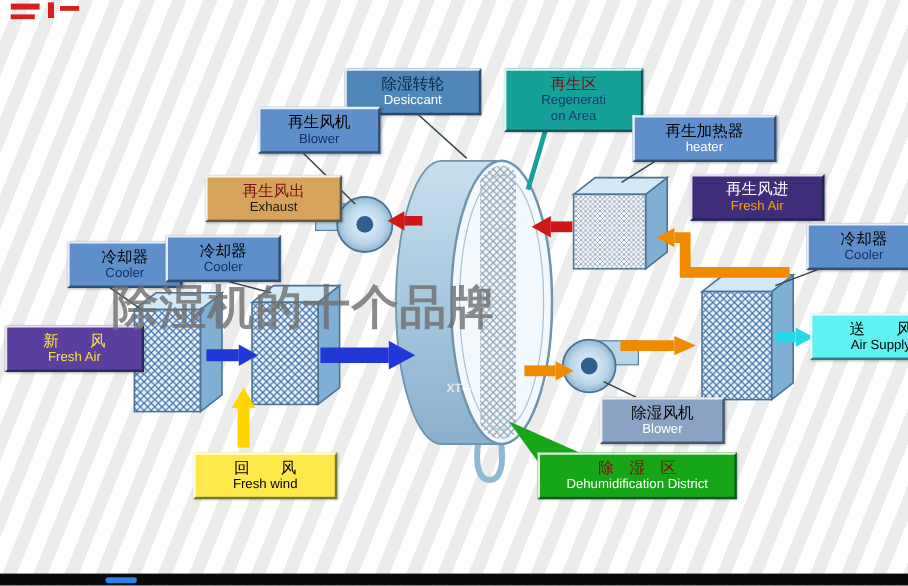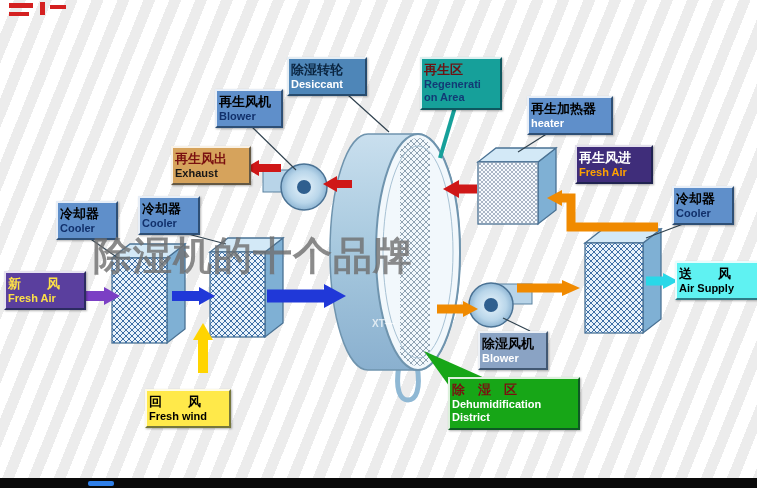--- a/index.html
+++ b/index.html
@@ -3,24 +3,24 @@
 <meta charset="utf-8">
 <style>
   html,body{margin:0;padding:0;background:#888;}
   #stage{
     position:relative;width:757px;height:488px;overflow:hidden;
     background:repeating-linear-gradient(112deg,#ffffff 0 13px,#ececec 13px 24px);
     font-family:"Liberation Sans",sans-serif;
   }
   svg{position:absolute;left:0;top:0;}
   .label{
-    position:absolute;text-align:left;padding:3px 2px;
+    position:absolute;text-align:center;padding:3px 19px;
     border:2px solid;border-color:rgba(255,255,255,.85) rgba(8,28,48,.55) rgba(8,28,48,.55) rgba(255,255,255,.85);
     box-shadow:1px 1px 2px rgba(0,0,0,.3);
-    font-weight:bold;line-height:1.22;z-index:5;
+    font-weight:normal;line-height:1.22;z-index:5;
   }
   .label .zh{font-size:13px;white-space:pre;}
   .label .en{font-size:11px;}
   .lbl-desiccant{left:287px;top:57px;width:72px;background:#4e86b8;}
   .lbl-desiccant .zh{color:#0a2540}.lbl-desiccant .en{color:#ffffff}
   .lbl-regen-area{left:420px;top:57px;width:74px;background:#16a09a;}
   .lbl-regen-area .zh{color:#6b1414}.lbl-regen-area .en{color:#123a75}
   .lbl-regen-blower{left:215px;top:89px;width:60px;background:#5f8fca;}
   .lbl-regen-blower .zh{color:#000}.lbl-regen-blower .en{color:#11306b}
   .lbl-heater{left:527px;top:96px;width:78px;background:#5f8fca;}
@@ -31,23 +31,23 @@
   .lbl-regen-fresh .zh{color:#fff}.lbl-regen-fresh .en{color:#ffa200}
   .lbl-cooler-1{left:56px;top:201px;width:54px;background:#5f8fca;}
   .lbl-cooler-2{left:138px;top:196px;width:54px;background:#5f8fca;}
   .lbl-cooler-r{left:672px;top:186px;width:54px;background:#5f8fca;}
   .lbl-cooler-1 .zh,.lbl-cooler-2 .zh,.lbl-cooler-r .zh{color:#000}
   .lbl-cooler-1 .en,.lbl-cooler-2 .en,.lbl-cooler-r .en{color:#11306b}
   .lbl-fresh-air{left:4px;top:271px;width:74px;background:#5a3f9e;}
   .lbl-fresh-air .zh,.lbl-fresh-air .en{color:#fde047}
   .lbl-air-supply{left:675px;top:261px;width:76px;background:#5ff2f2;}
   .lbl-air-supply .zh,.lbl-air-supply .en{color:#000}
-  .lbl-back-wind{left:145px;top:377px;width:78px;background:#ffe94a;margin-top:12px;}
+  .lbl-back-wind{left:161px;top:377px;width:78px;background:#ffe94a;}
   .lbl-back-wind .zh,.lbl-back-wind .en{color:#000}
-  .lbl-dehumid-blower{left:478px;top:331px;width:62px;background:#8aa3c4;}
+  .lbl-dehumid-blower{left:500px;top:331px;width:62px;background:#8aa3c4;}
   .lbl-dehumid-blower .zh{color:#000}.lbl-dehumid-blower .en{color:#fff}
   .lbl-dehumid-area{left:448px;top:377px;width:124px;background:#17a617;}
   .lbl-dehumid-area .zh{color:#7a1010}.lbl-dehumid-area .en{color:#fff}
   #watermark{
     position:absolute;left:93px;top:229px;z-index:6;
     font-size:39px;font-weight:bold;letter-spacing:1px;
     color:#6f6f6f;opacity:.8;white-space:nowrap;pointer-events:none;
   }
   #progress-bar{position:absolute;left:0;top:478px;width:757px;height:10px;background:#0a0a0a;z-index:8;}
   #progress-played{position:absolute;left:88px;top:3px;width:26px;height:5px;background:#2f7fe8;border-radius:2px;}

